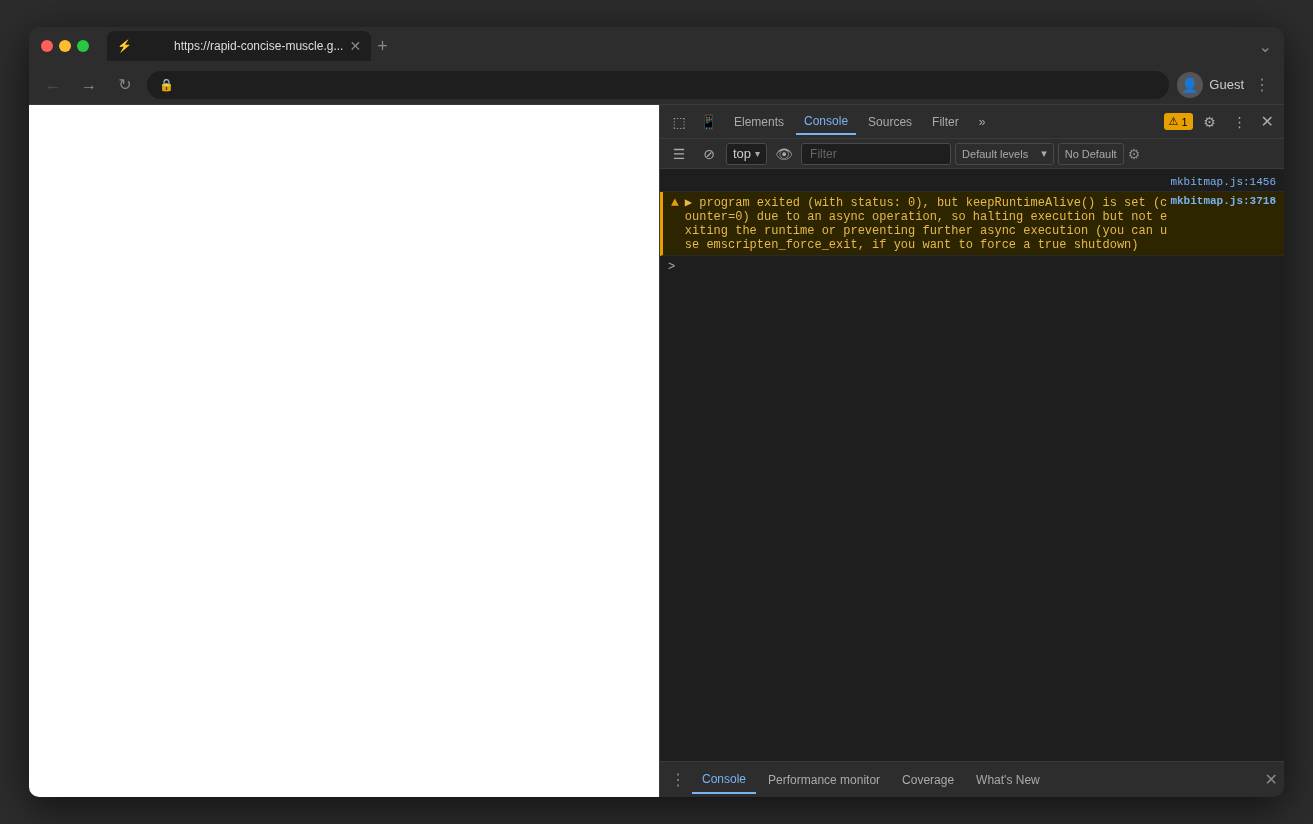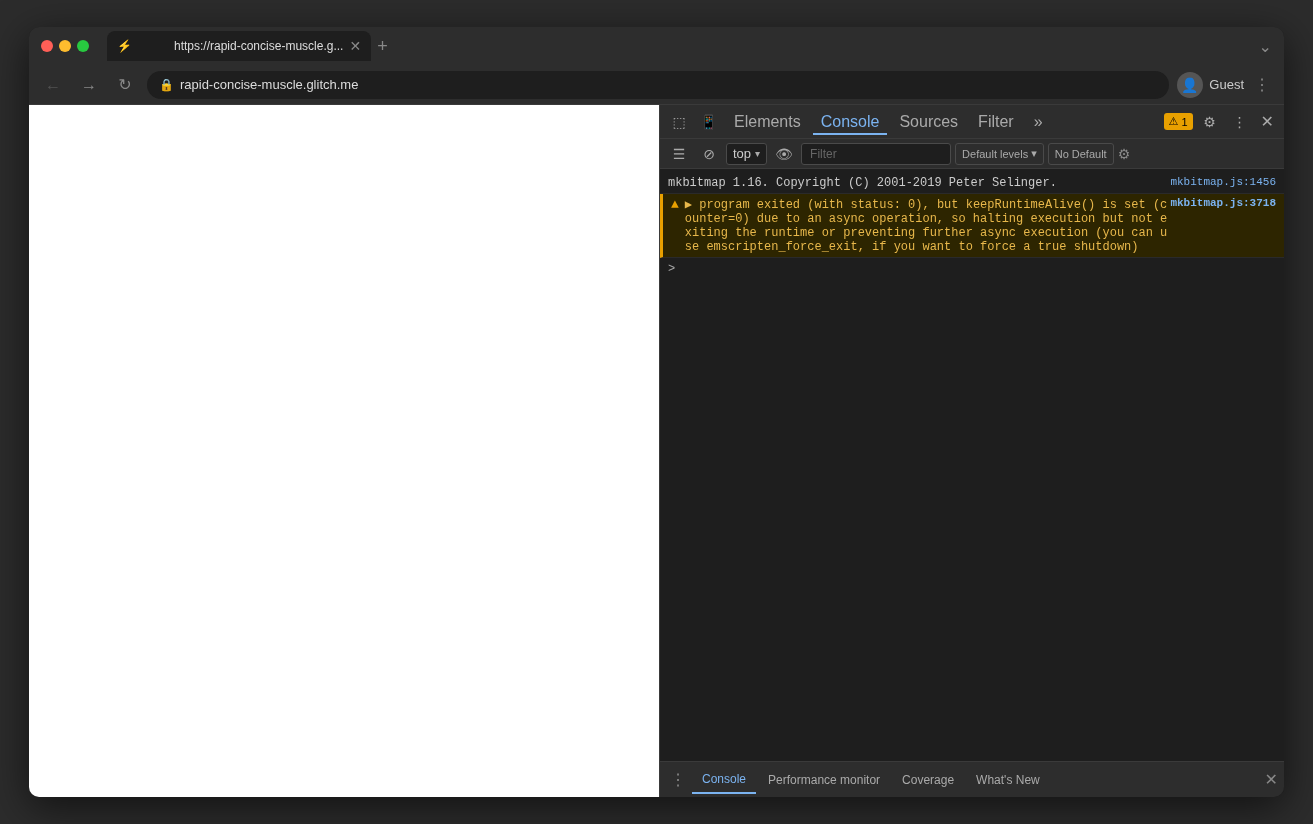--- a/index.html
+++ b/index.html
@@ -211,21 +211,21 @@
       display: flex;
       align-items: center;
       justify-content: center;
       width: 26px;
       height: 26px;
     }
     .dt-tab {
       background: none;
       border: none;
       color: #aaa;
-      font-size: 16px;
+      font-size: 12px;
       cursor: pointer;
       padding: 4px 8px;
       border-radius: 3px;
       height: 26px;
       text-align: right;
     }
     .dt-tab.active {
       color: #7bb3f0;
       border-bottom: 2px solid #7bb3f0;
       border-radius: 0;
@@ -275,21 +275,21 @@
       background: #2d2d2d;
       border: 1px solid #4a4a4a;
       border-radius: 3px;
       color: #aaa;
       font-size: 11px;
       padding: 2px 6px;
       cursor: pointer;
       height: 22px;
       display: flex;
       align-items: center;
-      gap: 3px;
+      gap: 13px;
     }
     .no-issues-btn {
       background: #2d2d2d;
       border: 1px solid #4a4a4a;
       border-radius: 3px;
       color: #aaa;
       font-size: 11px;
       padding: 2px 6px;
       cursor: pointer;
       height: 22px;
@@ -414,21 +414,20 @@
     </div>
     <span class="tab-right">⌄</span>
   </div>
 
   <div class="address-bar">
     <button class="nav-btn disabled">←</button>
     <button class="nav-btn">→</button>
     <button class="nav-btn">↻</button>
     <div class="address-input-wrap">
       <span class="lock-icon">🔒</span>
-      <span class="address-text">rapid-concise-muscle.glitch.me</span>
     </div>
     <div class="profile-area">
       <div class="profile-icon">
         <span>👤</span>
       </div>
       <span class="profile-name">Guest</span>
       <span class="menu-dots">⋮</span>
     </div>
   </div>
 
@@ -484,21 +483,20 @@
           <span>▾</span>
         </button>
         <button class="no-issues-btn">
           <span>No Default</span>
         </button>
         <span class="console-settings">⚙</span>
       </div>
 
       <div class="console-output">
         <div class="console-line info-line">
-          <span class="console-line-content">mkbitmap 1.16. Copyright (C) 2001-2019 Peter Selinger.</span>
           <a class="console-link" href="#">mkbitmap.js:1456</a>
         </div>
         <div class="console-line warning-line">
           <span class="console-warning-icon">▲</span>
           <div style="flex:1;display:flex;justify-content:space-between;align-items:flex-start;">
             <span class="console-line-content">▶ program exited (with status: 0), but keepRuntimeAlive() is   set (counter=0) due to an async operation, so halting execution but not exiting the runtime or preventing further async execution (you can use emscripten_force_exit, if you want to force a true shutdown)</span>
             <a class="console-link" style="color:#7bb3f0;font-weight:bold;" href="#">mkbitmap.js:3718</a>
           </div>
         </div>
         <div class="console-prompt">

